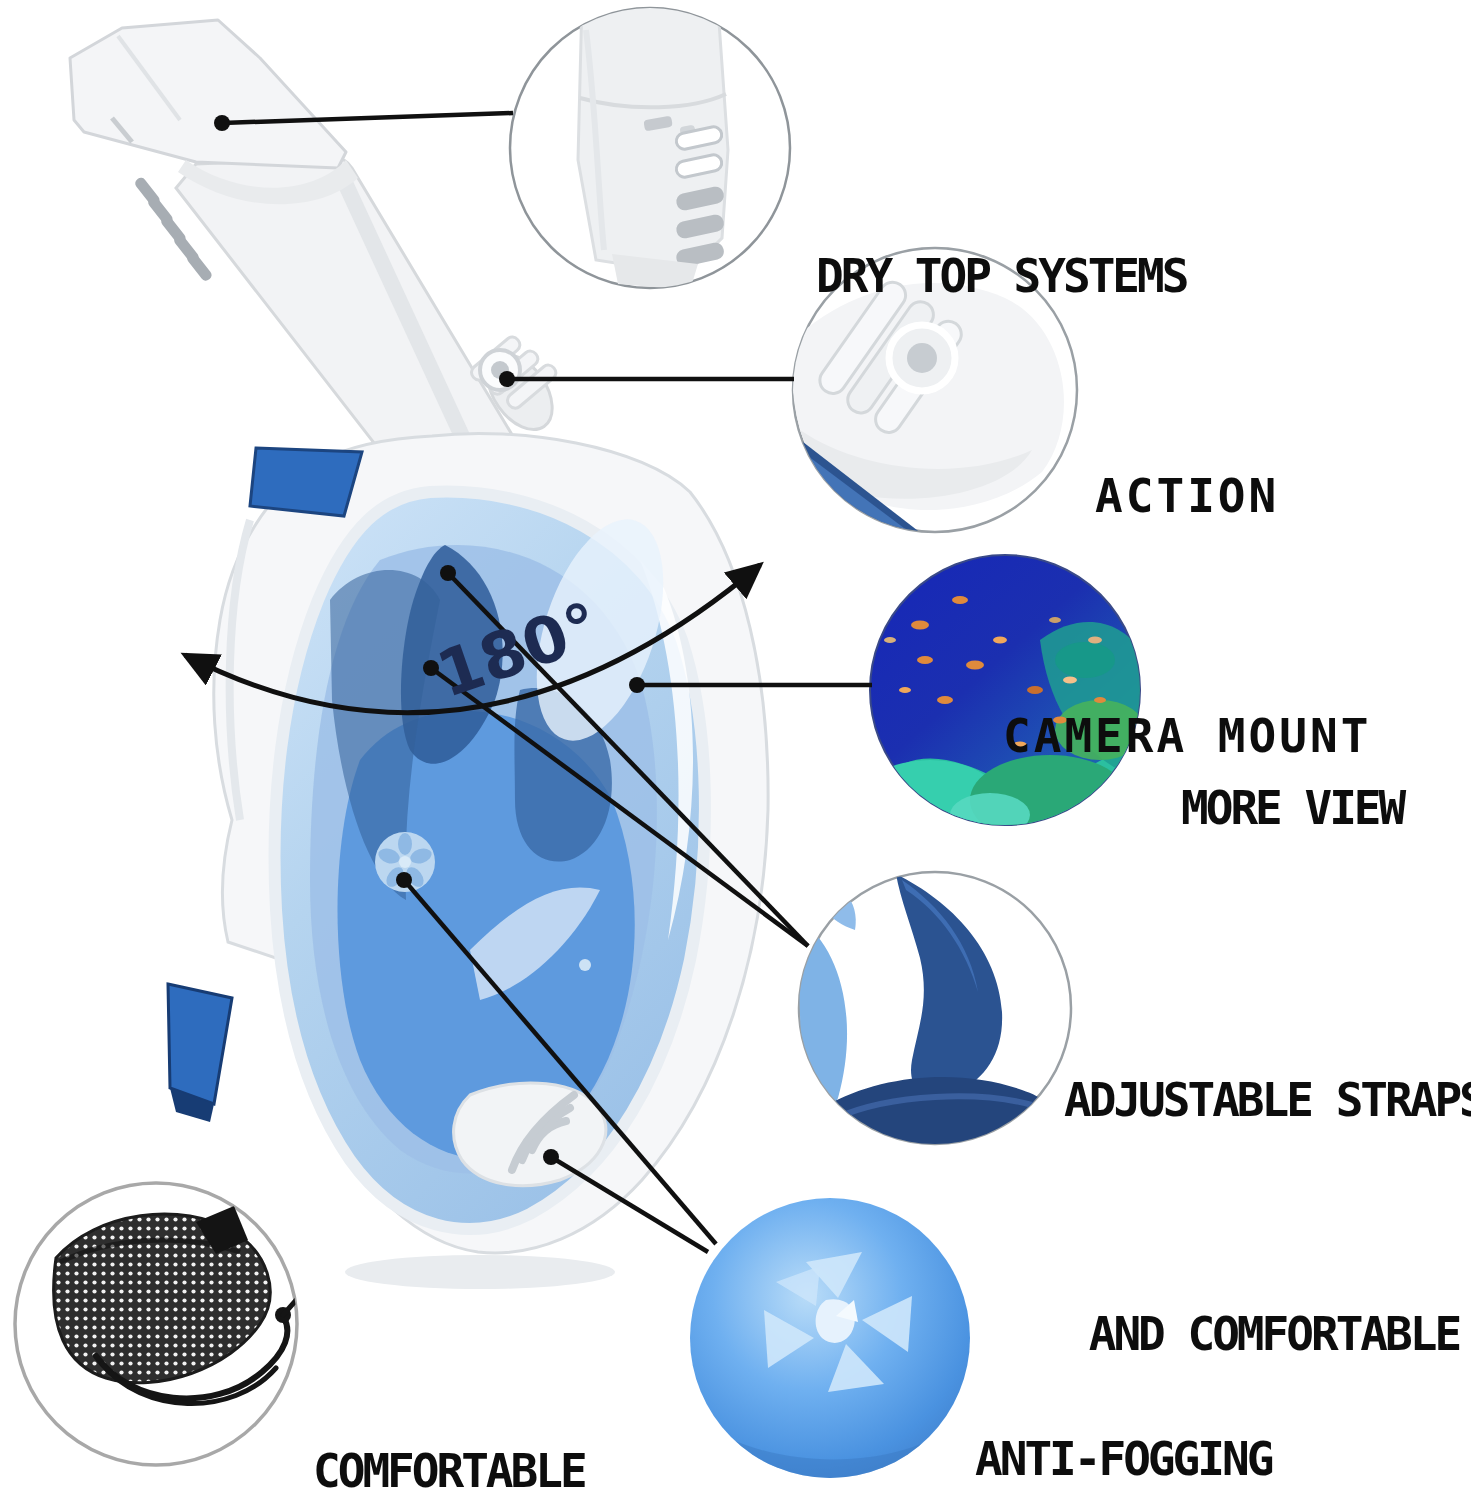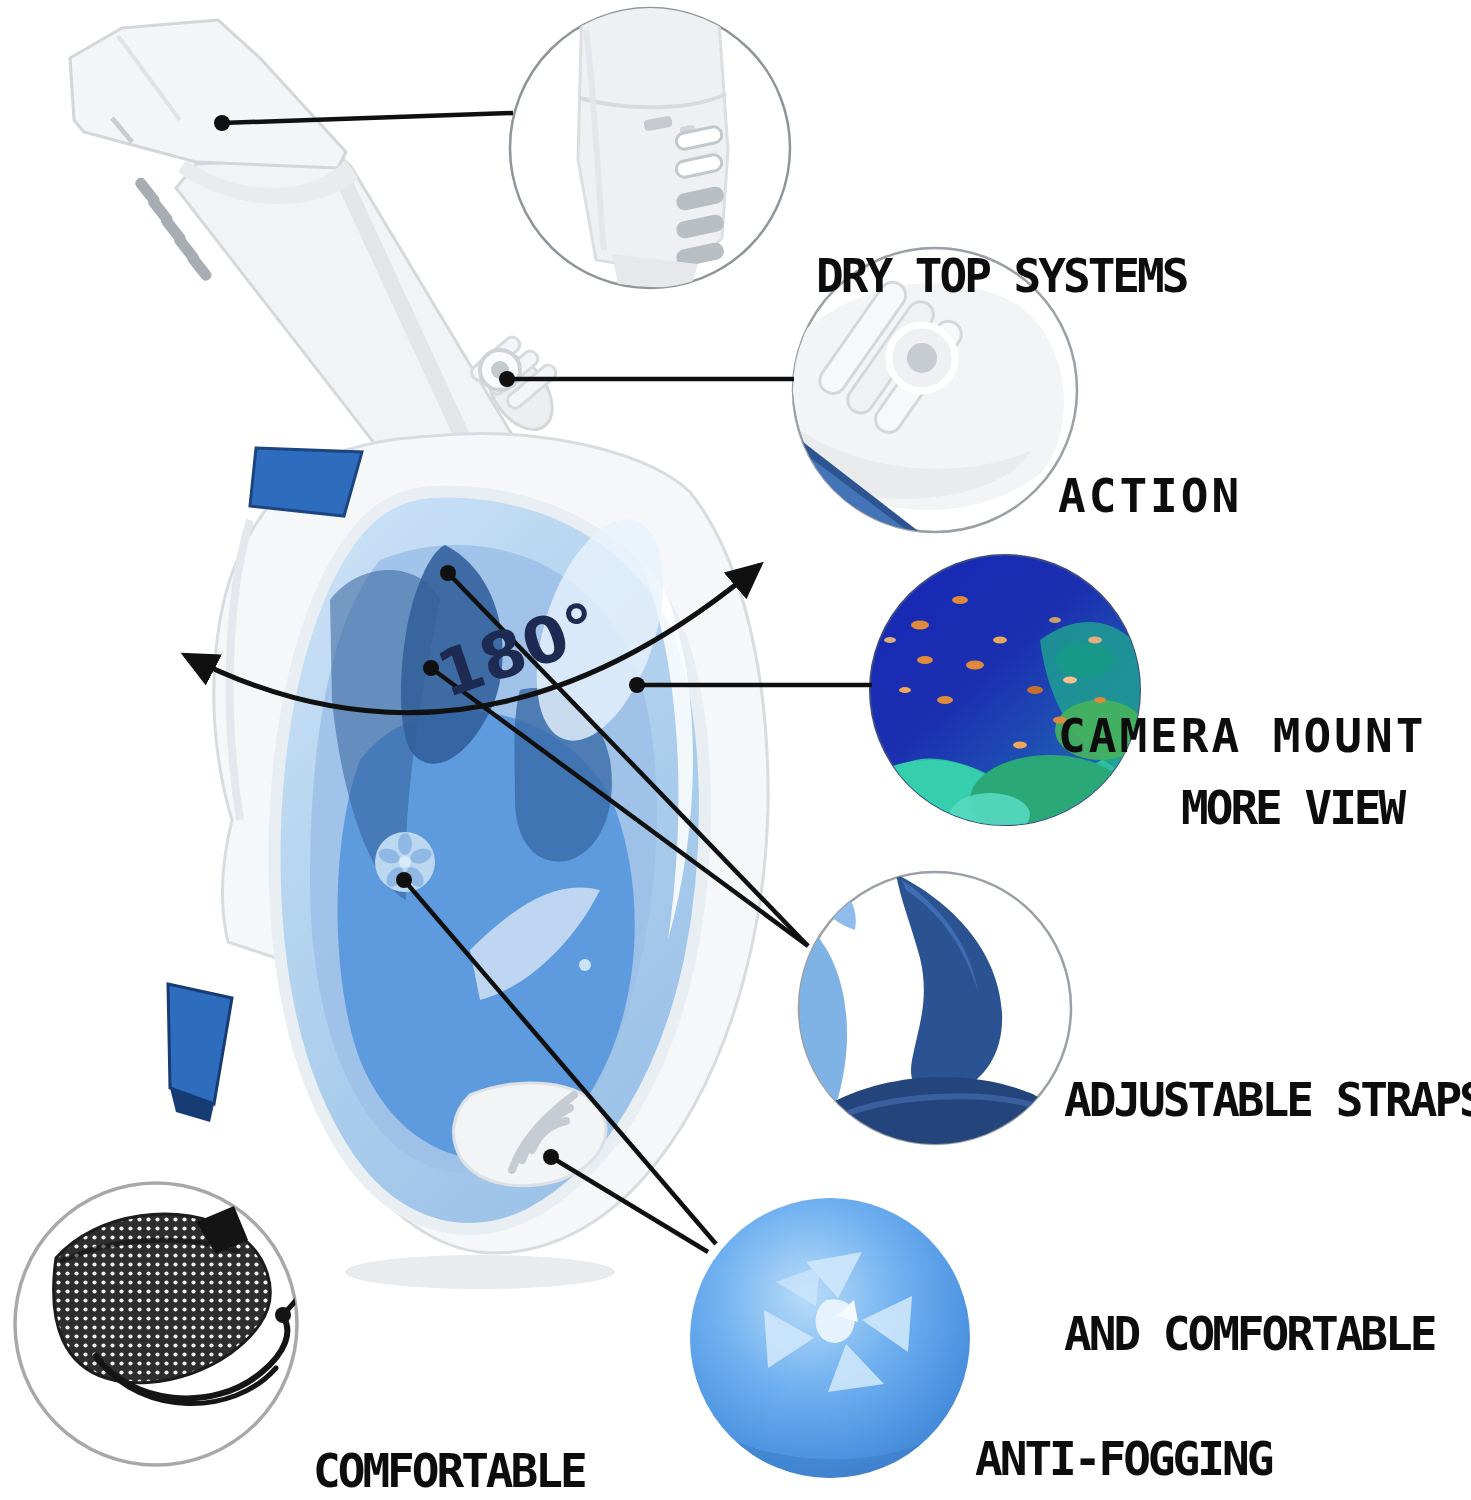--- a/index.html
+++ b/index.html
@@ -5,21 +5,21 @@
   html,body{margin:0;padding:0;background:#ffffff;}
   .stage{
     position:relative;width:1471px;height:1500px;background:#ffffff;overflow:hidden;
     font-family:"DejaVu Sans Mono","Liberation Mono",monospace;
   }
   .stage svg{position:absolute;left:0;top:0;}
   .callout-label{
     position:absolute;color:#0d0d0d;font-weight:700;font-size:46px;
     letter-spacing:-3px;line-height:80px;white-space:pre;
   }
-  .callout-label div{white-space:pre;}
+  .callout-label div{white-space:pre;text-align:center;}
   .lbl-action{letter-spacing:3px;}
   .lbl-wide{line-height:84px;}
   .lbl-straps{line-height:78px;}
   .lbl-anti,.lbl-bag{line-height:82px;}
   .fov-label{
     position:absolute;left:428px;top:642px;width:230px;
     font-family:"DejaVu Sans","Liberation Sans",sans-serif;
     font-weight:700;font-size:64px;color:#1d2b52;
     transform:rotate(-19deg);transform-origin:left top;
   }
@@ -285,21 +285,21 @@
     <circle cx="551" cy="1157" r="8"></circle>
   </g>
 
   <path d="M185 655 Q 475 805 760 565" stroke="#101010" stroke-width="5" fill="none" marker-start="url(#arrowHead)" marker-end="url(#arrowHead)"></path>
 </svg>
 
   <div class="callout-label" style="left:816px;top:76px;">
     <div>DRY TOP SYSTEMS</div>
   </div>
 
-  <div class="callout-label lbl-action" style="left:1058px;top:296px;">
+  <div class="callout-label lbl-action" style="left:1003px;top:296px;">
     <div>ACTION</div>
     <div>CAMERA MOUNT</div>
   </div>
 
   <div class="callout-label lbl-wide" style="left:1181px;top:598px;">
     <div>MORE VIEW</div>
   </div>
 
   <div class="callout-label lbl-straps" style="left:1064px;top:905px;">
     <div>ADJUSTABLE STRAPS</div>

